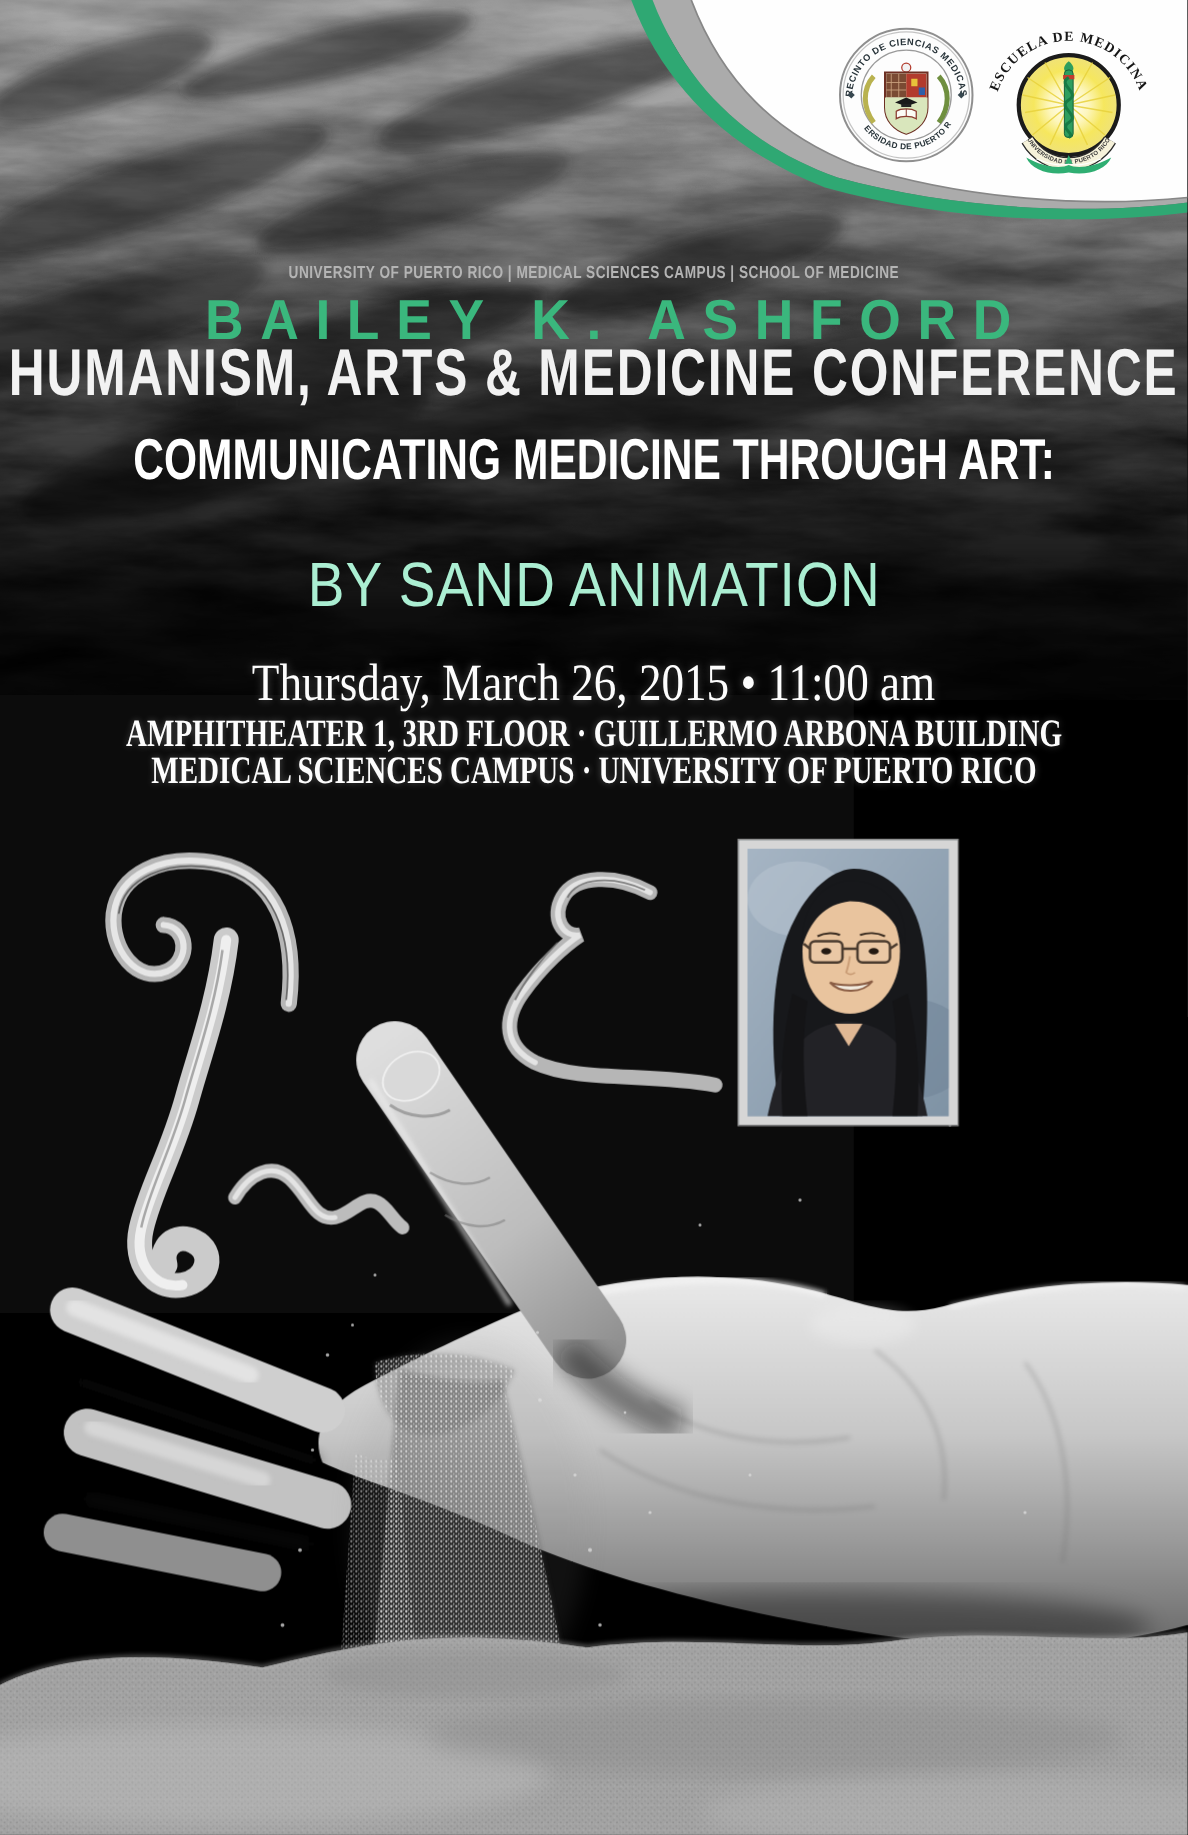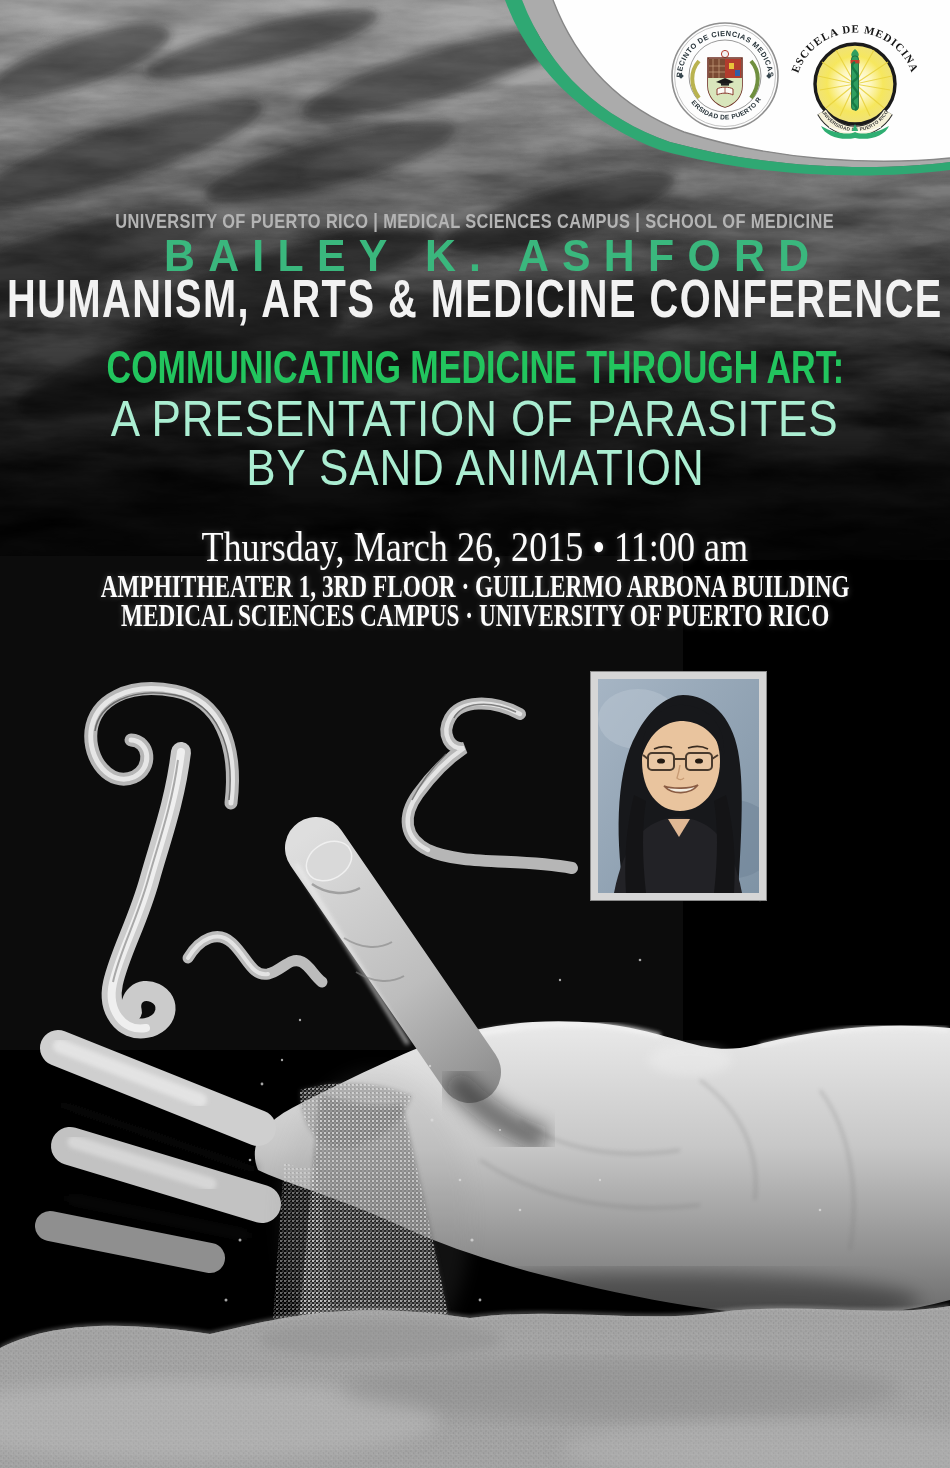--- a/index.html
+++ b/index.html
@@ -2,28 +2,28 @@
 <html><head>
 <meta charset="utf-8">
 <style>
   html,body{margin:0;padding:0;background:#222;}
   .poster{position:relative;width:950px;height:1468px;background:#000;overflow:hidden;
           font-family:"Liberation Sans",sans-serif;}
   .abs{position:absolute;}
   .ctr{left:0;right:0;display:flex;justify-content:center;white-space:nowrap;line-height:1;}
   .sx{display:inline-block;transform-origin:50% 50%;}
 
-  .institution{top:210px;font-size:21px;font-weight:bold;color:#b4b4b4;letter-spacing:.5px;}
+  .institution{top:210px;font-size:14px;font-weight:bold;color:#b4b4b4;letter-spacing:.5px;}
   .institution .sx{transform:scaleX(.78);}
   .bailey{top:233px;font-size:45px;font-weight:bold;color:#3ab77d;letter-spacing:14px;text-indent:14px;margin-left:24px;}
   .bailey .sx{transform:scaleX(.95);}
   .humanism{top:272px;font-size:53px;font-weight:bold;color:#f2f2f2;letter-spacing:2px;}
   .humanism .sx{transform:scaleX(.75);}
 
-  .title-yellow{top:344px;font-size:46px;font-weight:bold;color:#22c55e;}
+  .title-yellow{top:344px;font-size:46px;font-weight:bold;color:#ffffff;}
   .title-yellow .sx{transform:scaleX(.74);}
   .mint{font-size:50px;font-weight:400;color:#abeed2;letter-spacing:1px;}
   .mint .sx{transform:scaleX(.88);}
   .mint1{top:394px;} .mint2{top:443px;}
 
   .serif{font-family:"Liberation Serif",serif;color:#fdfdfd;text-shadow:0 0 7px rgba(255,255,255,.28);}
   .datetime{top:526px;font-size:42px;}
   .datetime .sx{transform:scaleX(.86);}
   .venue{font-size:31px;font-weight:bold;}
   .venue .sx{transform:scaleX(.75);}
@@ -310,23 +310,20 @@
   <div class="abs ctr bailey">
     <span class="sx">BAILEY K. ASHFORD</span>
   </div>
   <div class="abs ctr humanism">
     <span class="sx">HUMANISM, ARTS &amp; MEDICINE CONFERENCE</span>
   </div>
 
   <div class="abs ctr title-yellow">
     <span class="sx">COMMUNICATING MEDICINE THROUGH ART:</span>
   </div>
-  <div class="abs ctr mint mint1">
-    <span class="sx">A PRESENTATION OF PARASITES</span>
-  </div>
   <div class="abs ctr mint mint2">
     <span class="sx">BY SAND ANIMATION</span>
   </div>
 
   <div class="abs ctr serif datetime">
     <span class="sx">Thursday, March 26, 2015 • 11:00 am</span>
   </div>
   <div class="abs ctr serif venue venue1">
     <span class="sx">AMPHITHEATER 1, 3RD FLOOR · GUILLERMO ARBONA BUILDING</span>
   </div>

